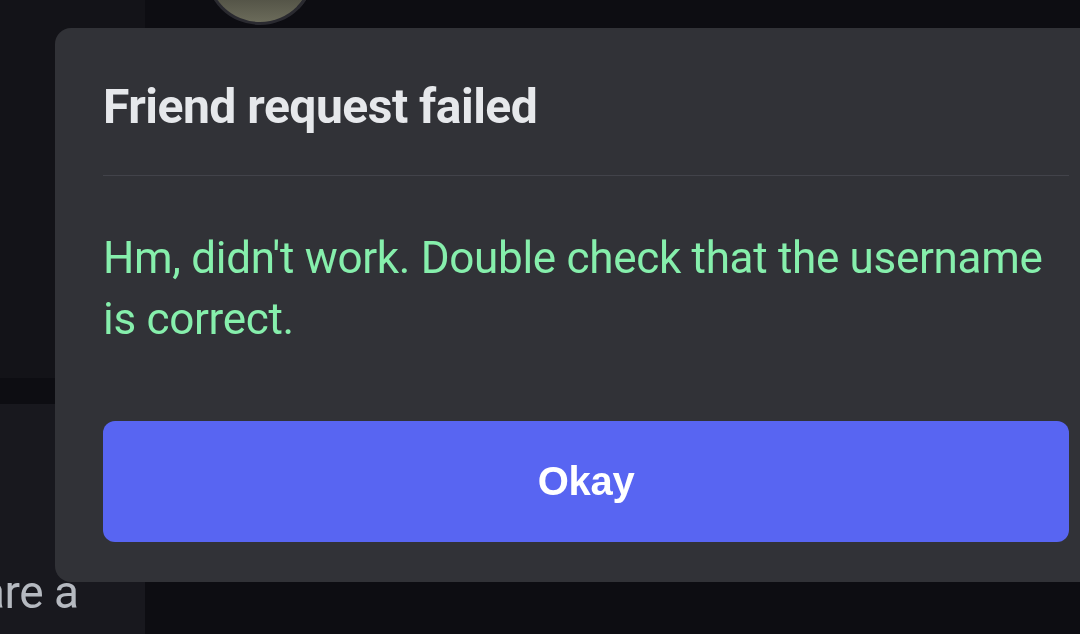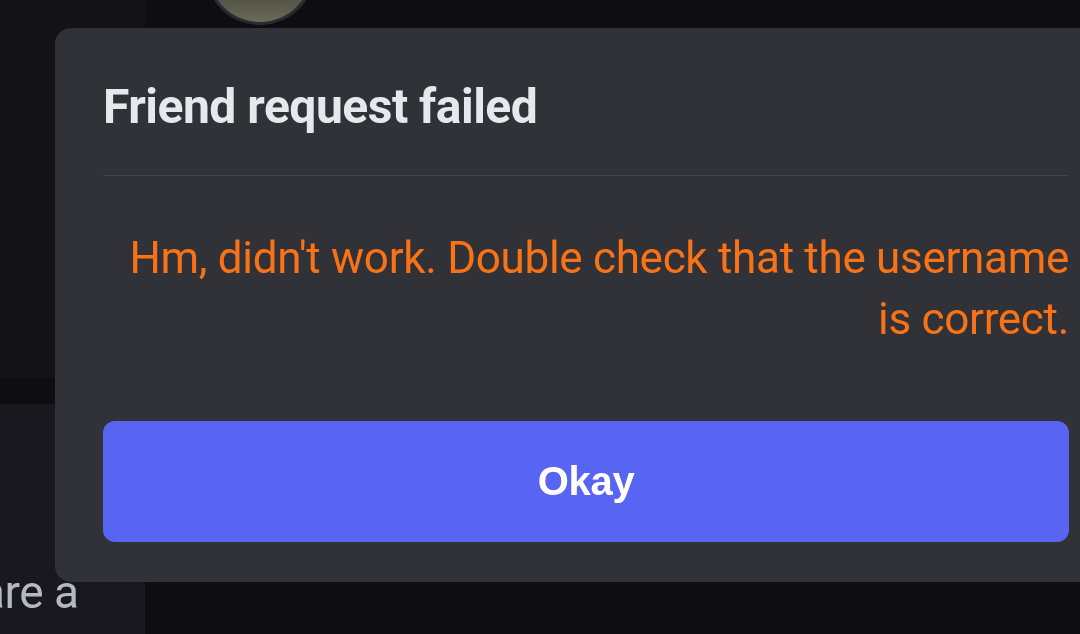--- a/index.html
+++ b/index.html
@@ -85,27 +85,26 @@
       font-weight: 700;
       letter-spacing: -0.5px;
       margin-bottom: 40px;
     }
     .modal-divider {
       height: 1px;
       background: #42434a;
       margin-bottom: 52px;
     }
     .modal-message {
-      color: #f97316;
+      color: #86efac;
       font-size: 44px;
       font-weight: 400;
       line-height: 1.38;
       letter-spacing: -0.3px;
       margin-bottom: 72px;
-      text-align: right;
     }
     .modal-button {
       width: 100%;
       background: #5865f2;
       border: none;
       border-radius: 12px;
       color: #ffffff;
       font-size: 40px;
       font-weight: 600;
       padding: 38px 8px;

